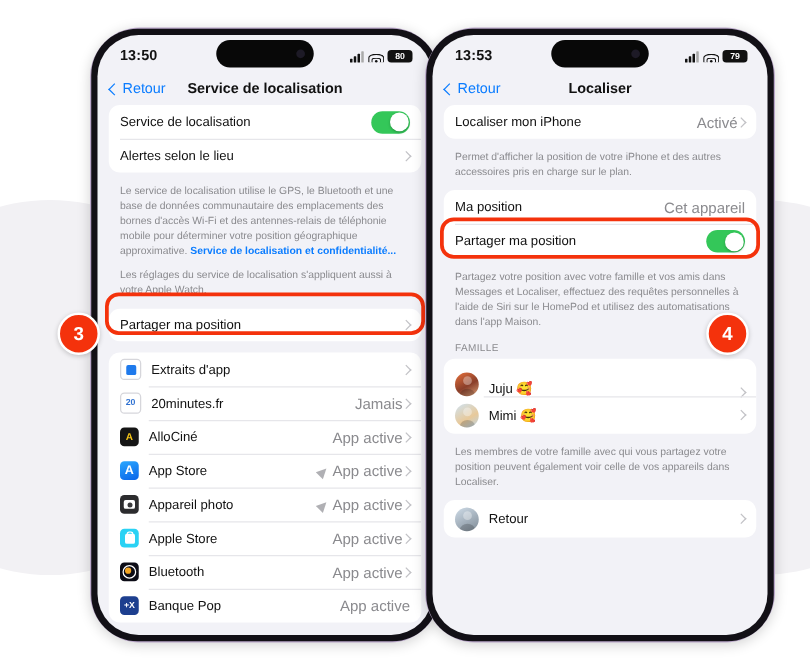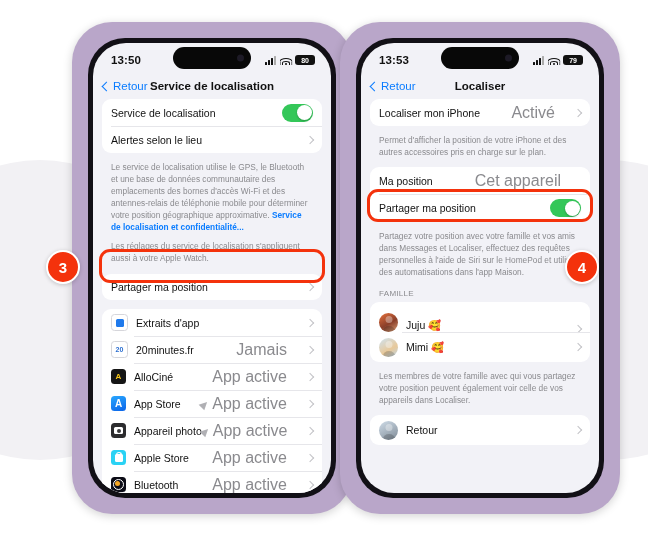--- a/index.html
+++ b/index.html
@@ -19,21 +19,21 @@
   }
   .blob.left{left:-110px;top:160px;width:300px;height:300px;}
   .blob.right{right:-110px;top:160px;width:300px;height:300px;}
 
   
   .phone{
     position:absolute;
     width:280px;height:492px;
     border-radius:40px;
     background:#b9a6c9;
-    padding:16px;
+    padding:1px;
     box-sizing:border-box;
     box-shadow:0 2px 10px rgba(0,0,0,.18);
   }
   .phone.one{left:72px;top:22px;}
   .phone.two{left:340px;top:22px;}
   .phone-inner{
     width:100%;height:100%;
     border-radius:37px;
     background:#121016;
     padding:5px;
@@ -114,21 +114,21 @@
   .row{
     display:flex;align-items:center;
     min-height:27px;padding:0 9px;box-sizing:border-box;
     position:relative;
   }
   .row + .row::before{
     content:"";position:absolute;left:9px;right:0;top:0;height:1px;background:#e6e6ea;
   }
   .row.with-icon + .row.with-icon::before{left:32px;}
   .row .label{font-size:10.5px;color:#111;flex:1;white-space:nowrap;}
-  .row .value{font-size:16px;color:#8a8a8e;margin-right:20px;white-space:nowrap;}
+  .row .value{font-size:12px;color:#8a8a8e;margin-right:0;white-space:nowrap;}
   .chev{
     width:5px;height:5px;border-right:1.4px solid #c2c2c6;border-top:1.4px solid #c2c2c6;
     transform:rotate(45deg);flex:none;
   }
   .desc{
     font-size:8.3px;line-height:1.45;color:#8a8a8e;
     padding:6px 9px 2px;
   }
   .desc .lnk{color:#0a7cff;font-weight:bold;}
   .desc p{margin:0 0 7px;}

